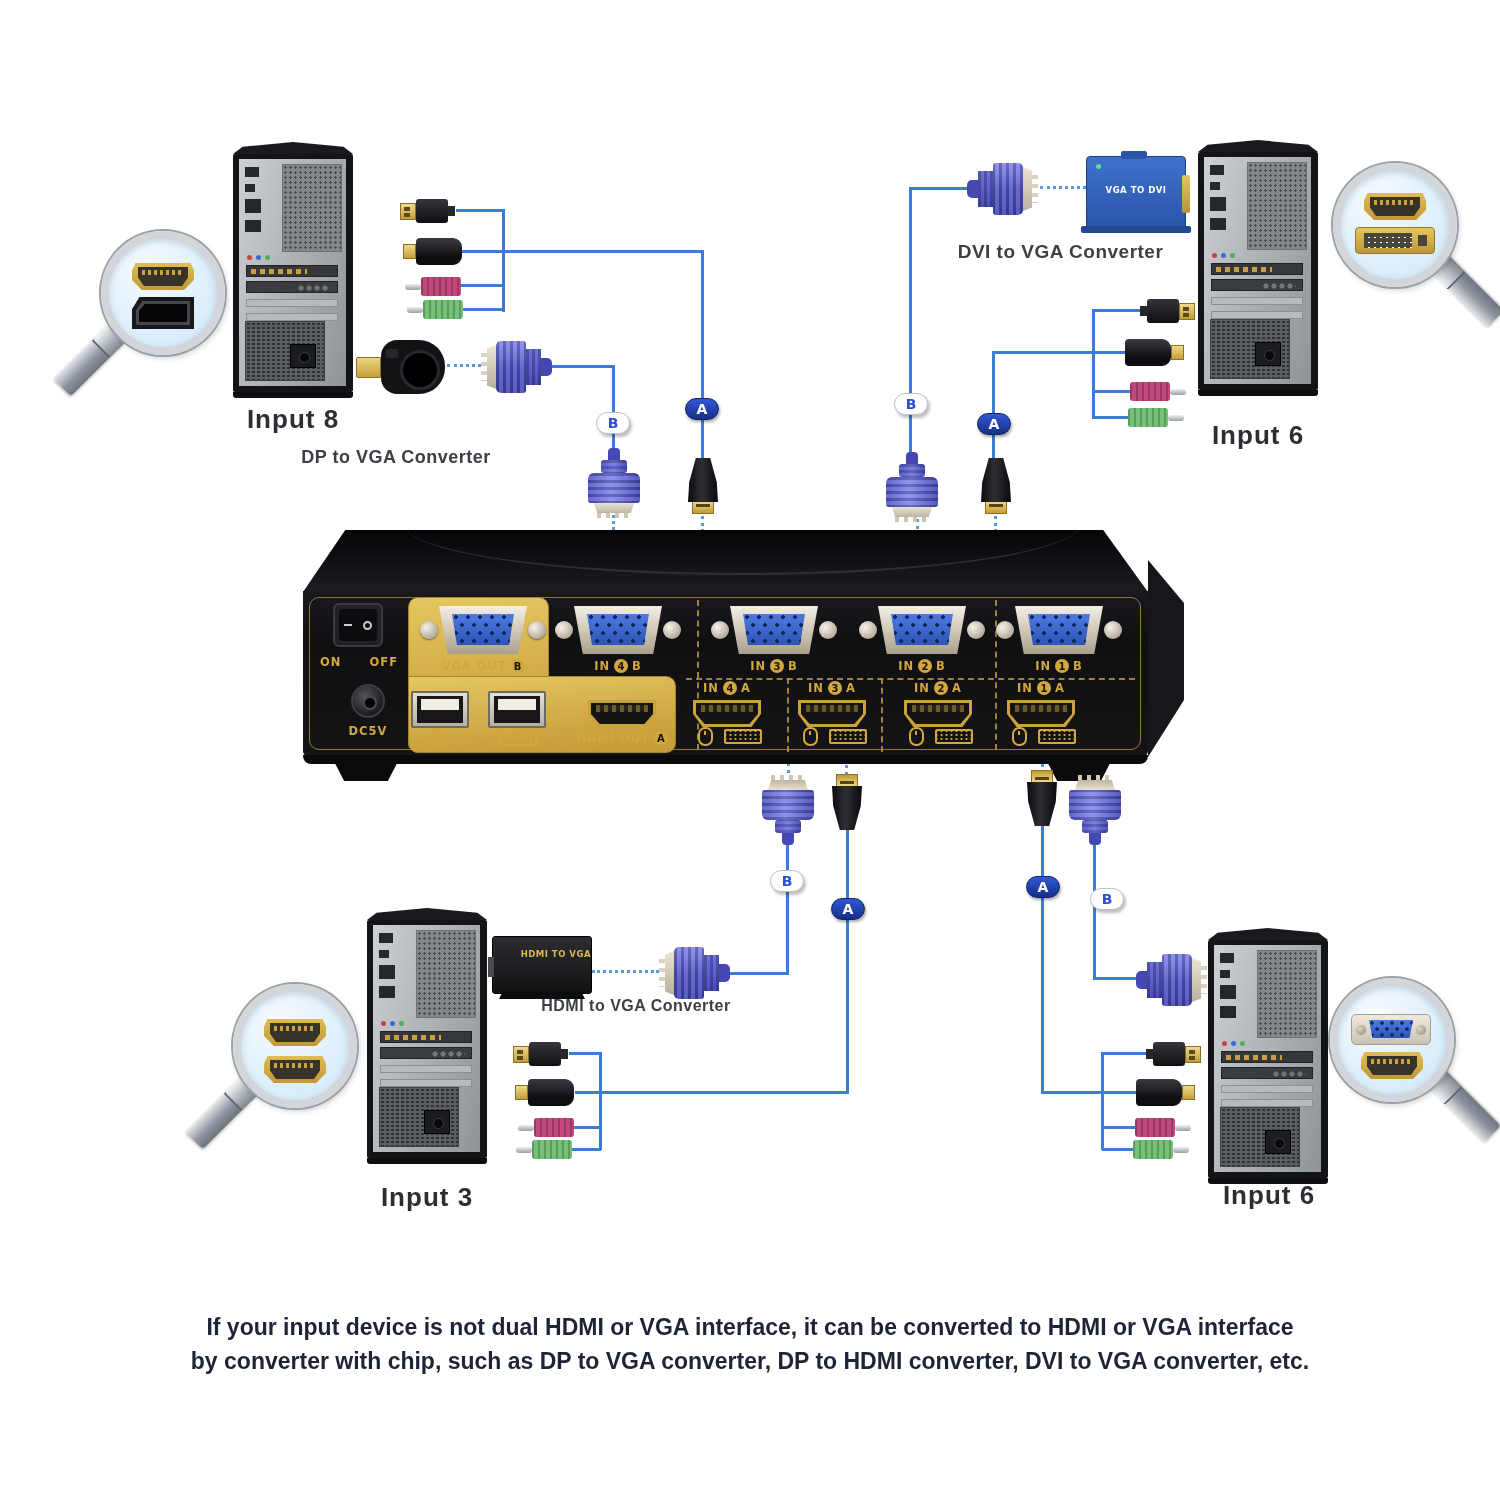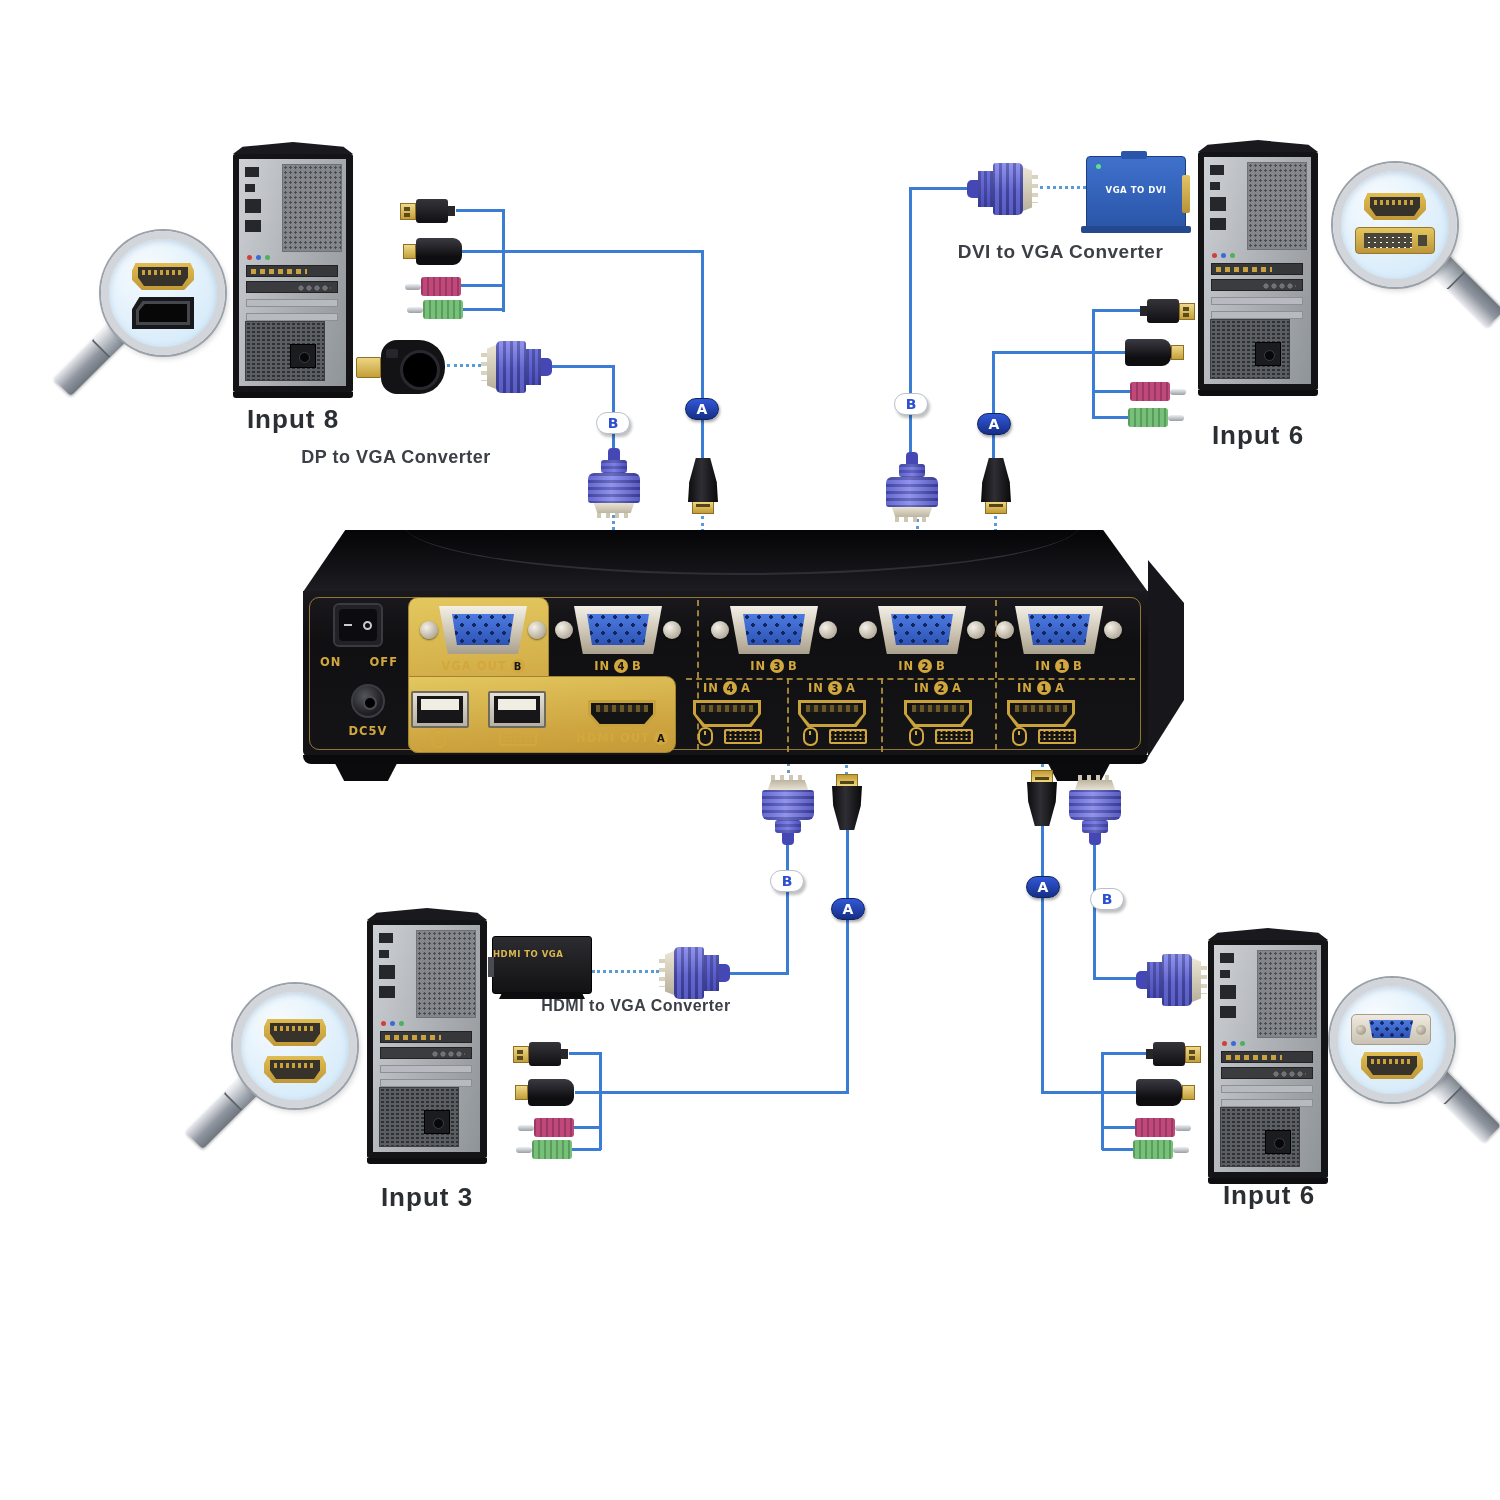--- a/index.html
+++ b/index.html
@@ -143,21 +143,21 @@
   .dpd-body{position:relative;width:64px;height:54px;background:#131316;border-radius:16px 26px 26px 16px}
   .dpd-body::after{content:'';position:absolute;left:19px;top:10px;width:34px;height:34px;border-radius:50%;background:#000;border:3px solid #28282e}
   .dpd-body::before{content:'';position:absolute;left:5px;top:9px;width:12px;height:9px;background:#26262c;border-radius:2px}
   .box-blue{position:absolute;width:100px;height:74px;background:linear-gradient(#3f71cc,#2a55a8);border:1px solid #1d3c7d;border-radius:4px;z-index:10}
   .bb-text{position:absolute;left:0;right:0;top:28px;text-align:center;color:#fff;font-size:8.5px;font-weight:bold;letter-spacing:.5px;font-family:"DejaVu Sans",sans-serif}
   .bb-led{position:absolute;left:9px;top:7px;width:5px;height:5px;border-radius:50%;background:#5fe08a}
   .bb-tab{position:absolute;left:34px;top:-6px;width:26px;height:8px;background:#2a55a8;border-radius:2px}
   .bb-dvi{position:absolute;right:-5px;top:18px;width:8px;height:38px;background:linear-gradient(#e2c564,#b8923a);border-radius:2px}
   .bb-base{position:absolute;left:-6px;right:-6px;bottom:-4px;height:7px;background:#24498f;border-radius:2px}
   .box-black{position:absolute;width:100px;height:58px;background:linear-gradient(#2c2c31,#121214);border:1px solid #000;border-radius:3px;z-index:10}
-  .kb-text{position:absolute;left:0;right:0;top:12px;text-align:left;color:#d9b84e;font-size:8.5px;font-weight:bold;letter-spacing:.5px;font-family:"DejaVu Sans",sans-serif}
+  .kb-text{position:absolute;left:0;right:0;top:12px;text-align:right;color:#d9b84e;font-size:8.5px;font-weight:bold;letter-spacing:.5px;font-family:"DejaVu Sans",sans-serif}
   .kb-port{position:absolute;left:-5px;top:20px;width:6px;height:20px;background:#4a4a52}
   .kb-base{position:absolute;left:6px;right:6px;bottom:-6px;height:7px;background:#0d0d0f;clip-path:polygon(4% 0,96% 0,100% 100%,0 100%)}
   
   .cap{position:absolute;font-weight:bold;color:#3c4046;letter-spacing:.5px;text-align:center;z-index:12}
   .input-label{position:absolute;font-size:26px;font-weight:bold;color:#2b2e33;text-align:center;letter-spacing:1px;z-index:12}
   .footnote{position:absolute;left:0;right:0;top:1310px;text-align:center;color:#1d2436;font-size:23px;font-weight:bold;line-height:34px;z-index:12}
 </style>
 </head>
 <body>
 
@@ -655,14 +655,18 @@
   <div class="badge b" style="left:1090px;top:888px">B</div>
 
   <div class="input-label" style="left:233px;top:404px;width:120px">Input 8</div>
   <div class="input-label" style="left:1198px;top:420px;width:120px">Input 6</div>
   <div class="input-label" style="left:367px;top:1182px;width:120px">Input 3</div>
   <div class="input-label" style="left:1208px;top:1180px;width:122px">Input 6</div>
   <div class="cap" style="left:281px;top:447px;width:230px;font-size:18px">DP to VGA Converter</div>
   <div class="cap" style="left:938px;top:241px;width:245px;font-size:19px">DVI to VGA Converter</div>
   <div class="cap" style="left:506px;top:997px;width:260px;font-size:16px">HDMI to VGA Converter</div>
 
+  <div class="footnote">
+    <div>If your input device is not dual HDMI or VGA interface, it can be converted to HDMI or VGA  interface</div>
+    <div>by converter with chip, such as DP to VGA converter, DP to HDMI converter, DVI to VGA converter, etc.</div>
+  </div>
 
 </div>
 
 </body></html>

